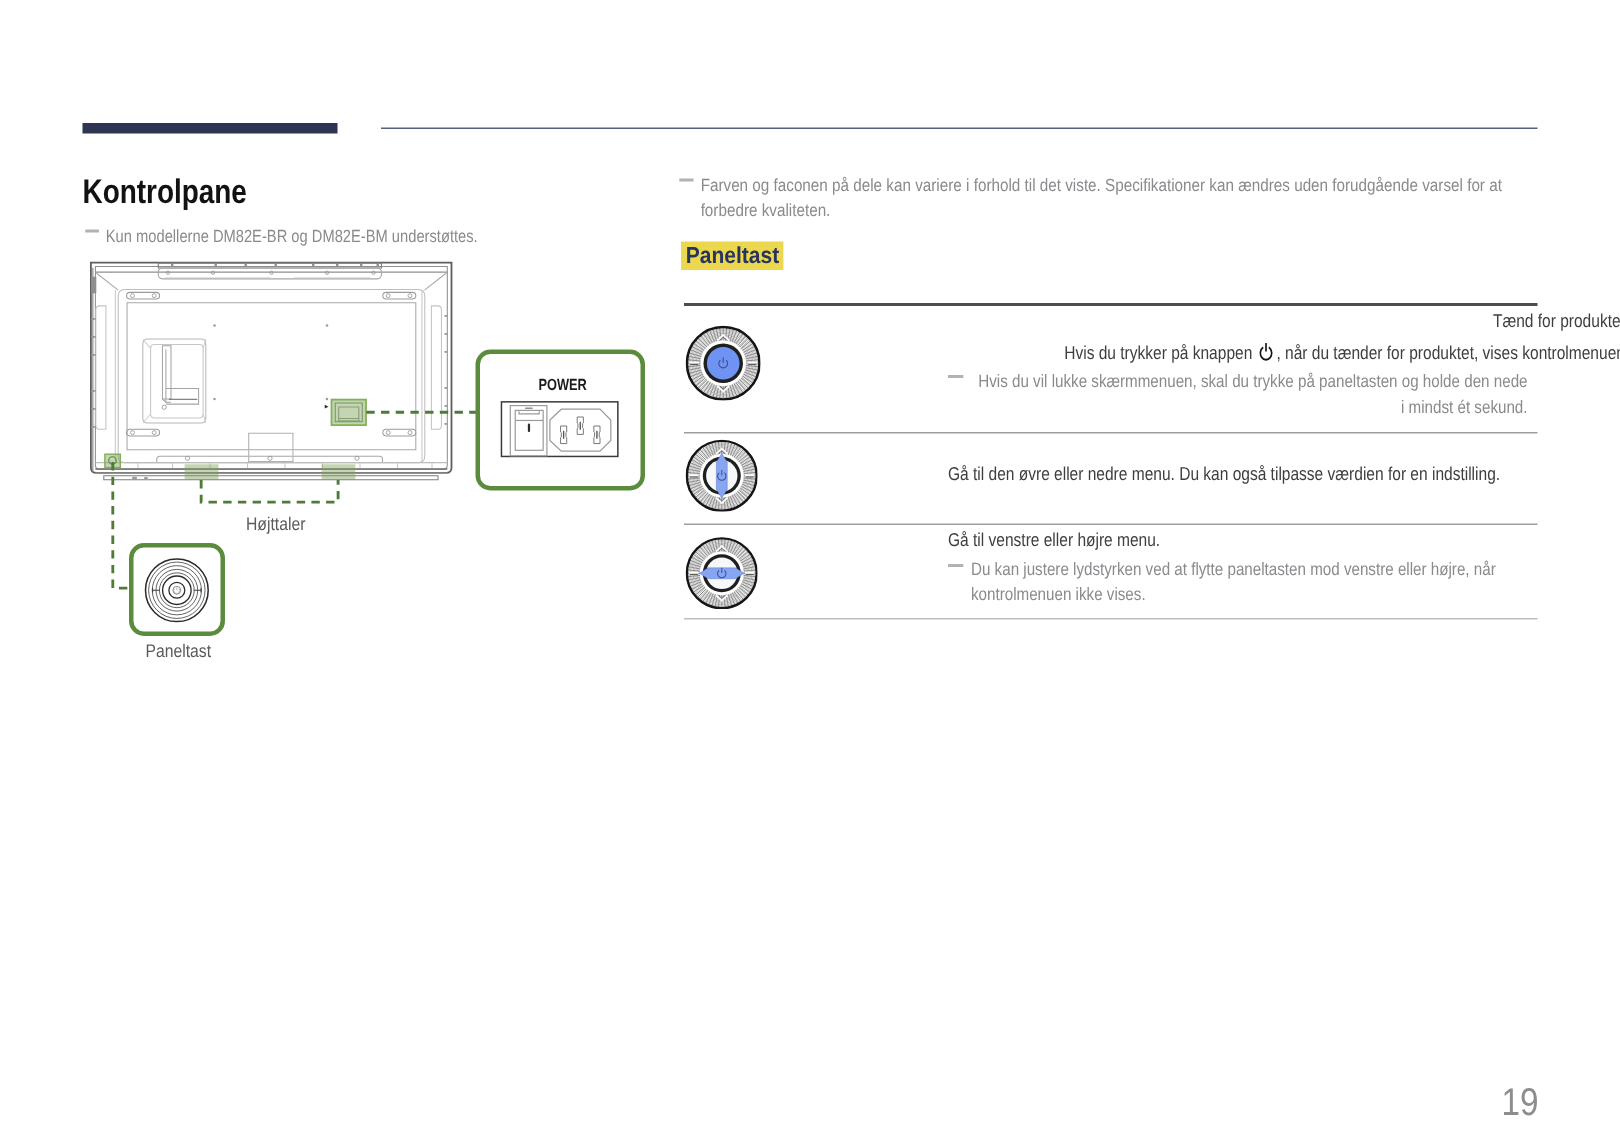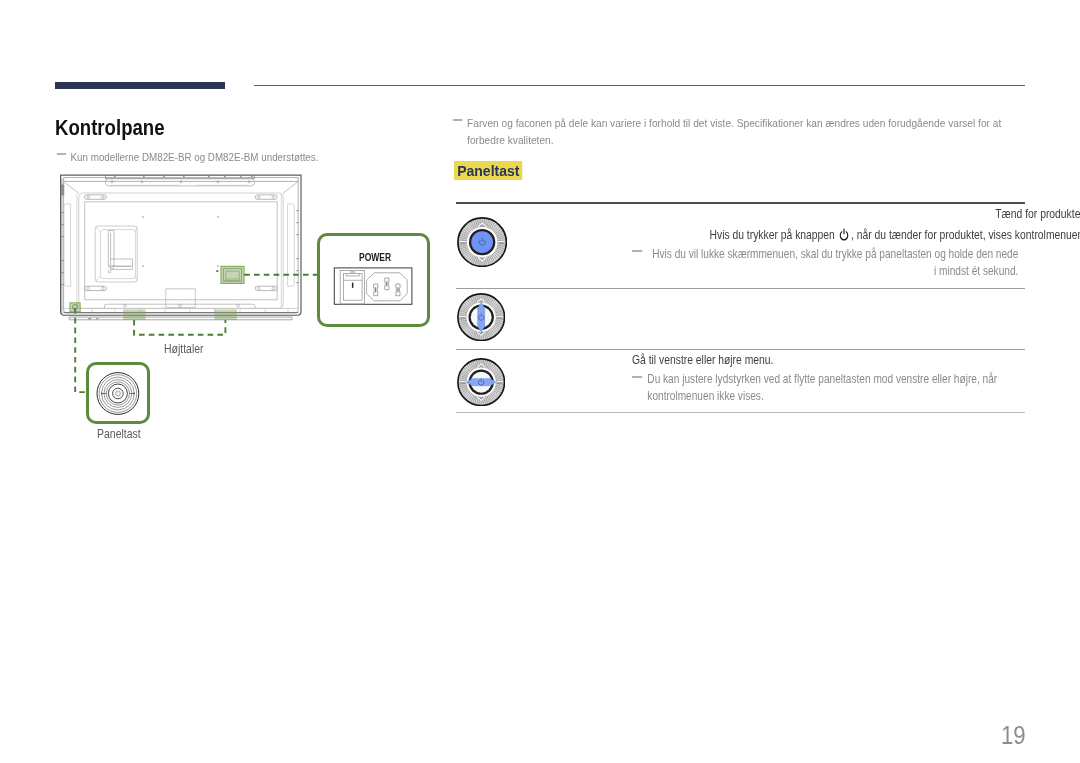--- a/index.html
+++ b/index.html
@@ -465,20 +465,23 @@
             <circle cx="50" cy="50" r="48.1" fill="none" stroke="#151515" stroke-width="3.4"></circle>
             <circle cx="50" cy="50" r="28.6" fill="#fff" stroke="#fff" stroke-width="3.4"></circle>
             <circle cx="50" cy="50" r="26.2" fill="#1f1f1f"></circle>
             <circle cx="50" cy="50" r="21.6" fill="#f6f7f9"></circle>
             <path d="M50 19 L57.5 31.5 L57.5 68.5 L50 81 L42.5 68.5 L42.5 31.5 Z" fill="#86a6f2" stroke="#5070cf" stroke-width="0.6"></path>
             <g fill="none" stroke="#3c4f8f" stroke-width="1.45" stroke-linecap="round">
               <path d="M45.9 46.3 A 5.8 5.8 0 1 0 54.1 46.3"></path>
               <path d="M50 42.6 L50 48.9"></path>
             </g>
           </svg></div>
+      <div class="desc" style="top:17px">
+        <div class="dline">Gå til den øvre eller nedre menu. Du kan også tilpasse værdien for en indstilling.</div>
+      </div>
     </div>
     <div class="rule-mid"></div>
     <div class="row row3">
       <div class="icon" style="left:1px;top:7.6px;width:48.4px;height:48.4px"><svg viewBox="0 0 100 100" width="100%" height="100%">
             <g stroke="#6f6f6f" stroke-width="0.95" fill="none">
               <line x1="76.00" y1="50.00" x2="97.50" y2="50.00"></line>
               <line x1="75.87" y1="52.55" x2="97.27" y2="54.66"></line>
               <line x1="75.50" y1="55.07" x2="96.59" y2="59.27"></line>
               <line x1="74.88" y1="57.55" x2="95.45" y2="63.79"></line>
               <line x1="74.02" y1="59.95" x2="93.88" y2="68.18"></line>

